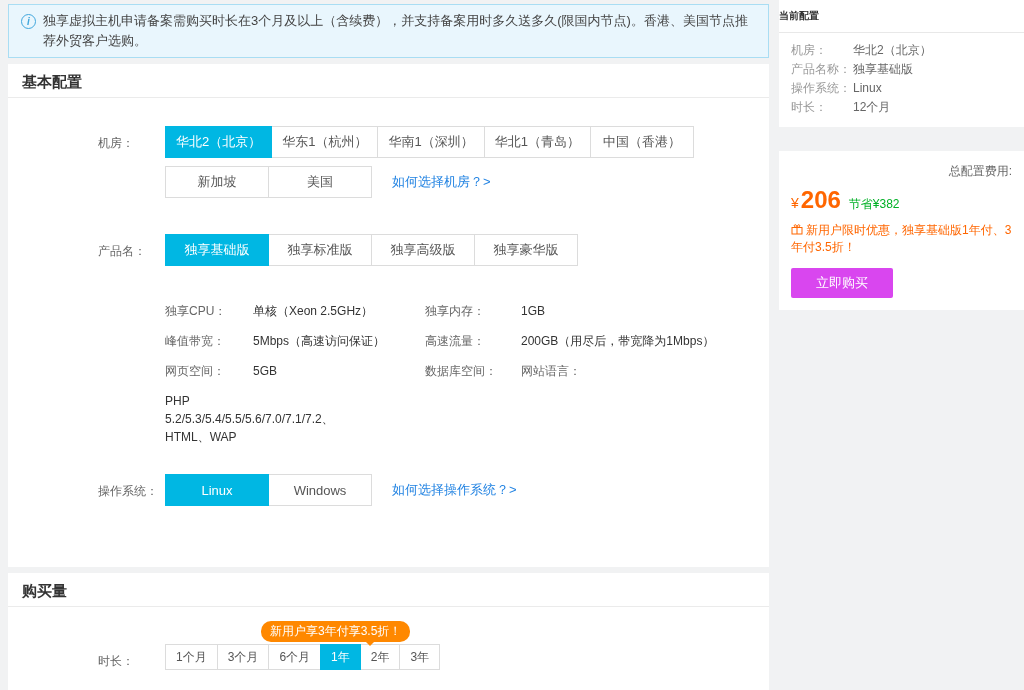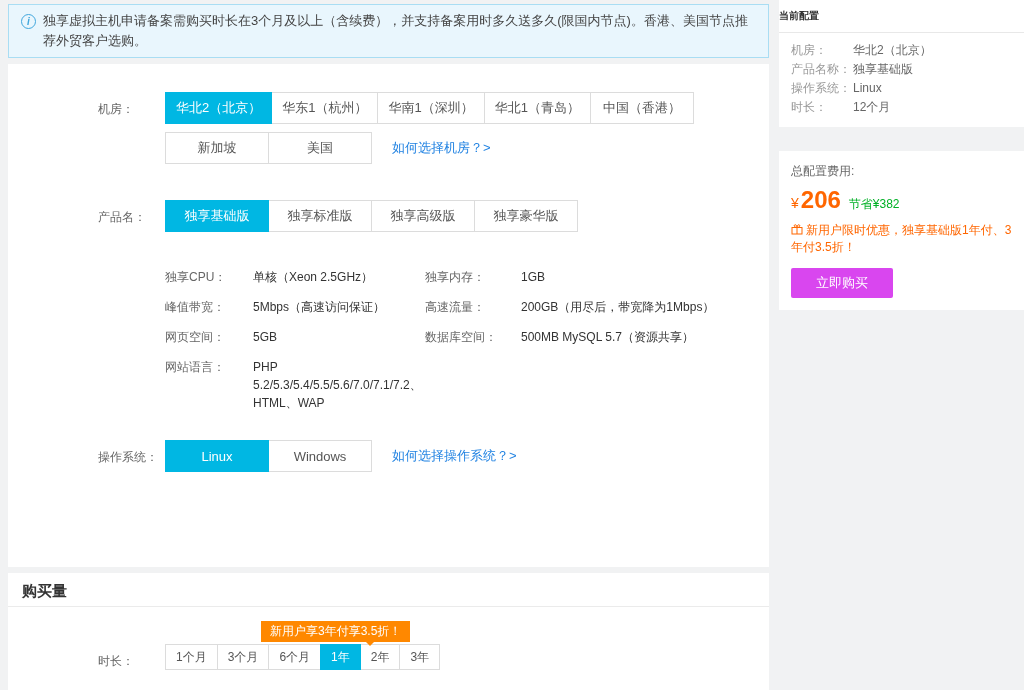--- a/index.html
+++ b/index.html
@@ -85,42 +85,42 @@
     background:#fff; border:1px solid #dcdcdc;
     font-size:12px; color:#555; margin-left:-1px; position:relative;text-align:right;
   }
   .btn-row .dur-btn:first-child { margin-left:0; }
   .dur-btn.selected { background:#00b7e3; border-color:#00b7e3; color:#fff; z-index:1; }
 
   .tooltip {
     position:absolute; top:-23px; left:96px;
     background:#ff8800; color:#fff;
     font-size:12px; line-height:17px; padding:2px 9px;
-    white-space:nowrap; z-index:2;
+    white-space:nowrap; z-index:2;border-radius:10px;
   }
   .tooltip::after {
     content:""; position:absolute; left:70%; top:100%;
     border:4px solid transparent; border-top-color:#ff8800;
   }
 
   
   .sidebar { width:245px; margin-left:10px; flex:0 0 auto; }
   .card { background:#fff; }
   .card-title {
     font-size:10px; font-weight:bold; color:#333;
     padding:9px 0; border-bottom:1px solid #e8e8e8;
   }
   .cfg-rows { padding:8px 12px 10px; }
   .cfg-row { display:flex; font-size:12px; line-height:19px; }
   .cfg-label { width:62px; color:#999; flex:0 0 62px; }
   .cfg-value { color:#666; }
   .sidebar-gap { height:24px; }
 
   .price-card { padding:12px; }
-  .total-label { font-size:12px; color:#666; }
+  .total-label { font-size:12px; color:#666;text-align:right; }
   .price-line { margin-top:6px; display:flex; align-items:baseline; }
   .currency { color:#ff6600; font-size:14px; }
   .price { color:#ff6600; font-size:24px; font-weight:bold; margin:0 8px 0 2px; line-height:28px; }
   .save { color:#00b025; font-size:12px; }
   .promo { margin-top:8px; font-size:12px; color:#ff6600; line-height:17px; }
   .promo svg { vertical-align:-1px; margin-right:3px; }
   .buy-btn {
     margin-top:12px; width:102px; height:30px;
     background:#d946ef; color:#fff; border:none;
     font-size:13px; border-radius:2px;
@@ -130,20 +130,21 @@
 <body>
 
 <div class="main-col">
 
   <div class="notice">
     <span class="info-icon">i</span>
     <span>独享虚拟主机申请备案需购买时长在3个月及以上（含续费），并支持备案用时多久送多久(限国内节点)。香港、美国节点推荐外贸客户选购。</span>
   </div>
 
   <div class="panel basic">
+    <div class="panel-title">基本配置</div>
     <div class="panel-body">
 
       <div class="form-row">
         <div class="form-label">机房：</div>
         <div class="controls">
           <div class="btn-row">
             <button class="opt-btn selected">华北2（北京）</button>
             <button class="opt-btn">华东1（杭州）</button>
             <button class="opt-btn">华南1（深圳）</button>
             <button class="opt-btn">华北1（青岛）</button>
@@ -178,21 +179,20 @@
           <div class="spec-value">1GB</div>
 
           <div class="spec-label">峰值带宽：</div>
           <div class="spec-value">5Mbps（高速访问保证）</div>
           <div class="spec-label">高速流量：</div>
           <div class="spec-value">200GB（用尽后，带宽降为1Mbps）</div>
 
           <div class="spec-label">网页空间：</div>
           <div class="spec-value">5GB</div>
           <div class="spec-label">数据库空间：</div>
-          <div class="spec-value">500MB MySQL 5.7（资源共享）</div>
 
           <div class="spec-label">网站语言：</div>
           <div class="spec-value">PHP 5.2/5.3/5.4/5.5/5.6/7.0/7.1/7.2、HTML、WAP</div>
           <div class="spec-label"></div>
           <div class="spec-value"></div>
         </div>
       </div>
 
       <div class="form-row os-row">
         <div class="form-label">操作系统：</div>

